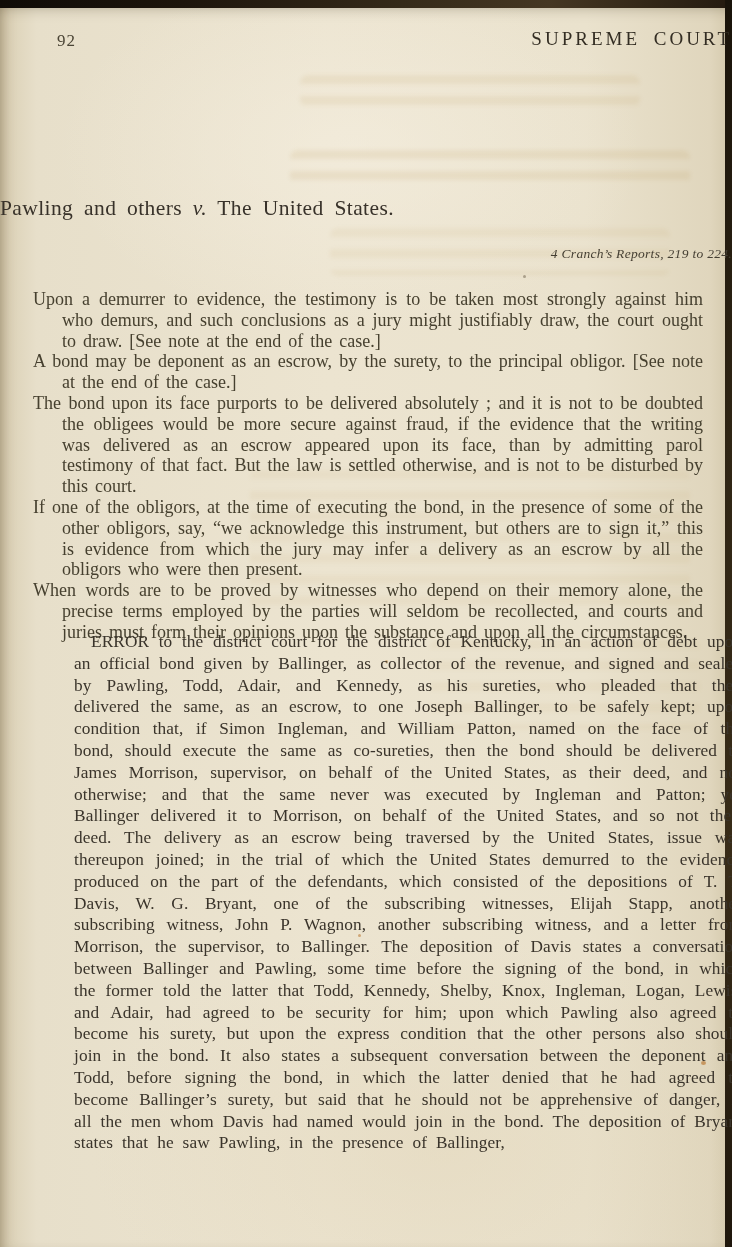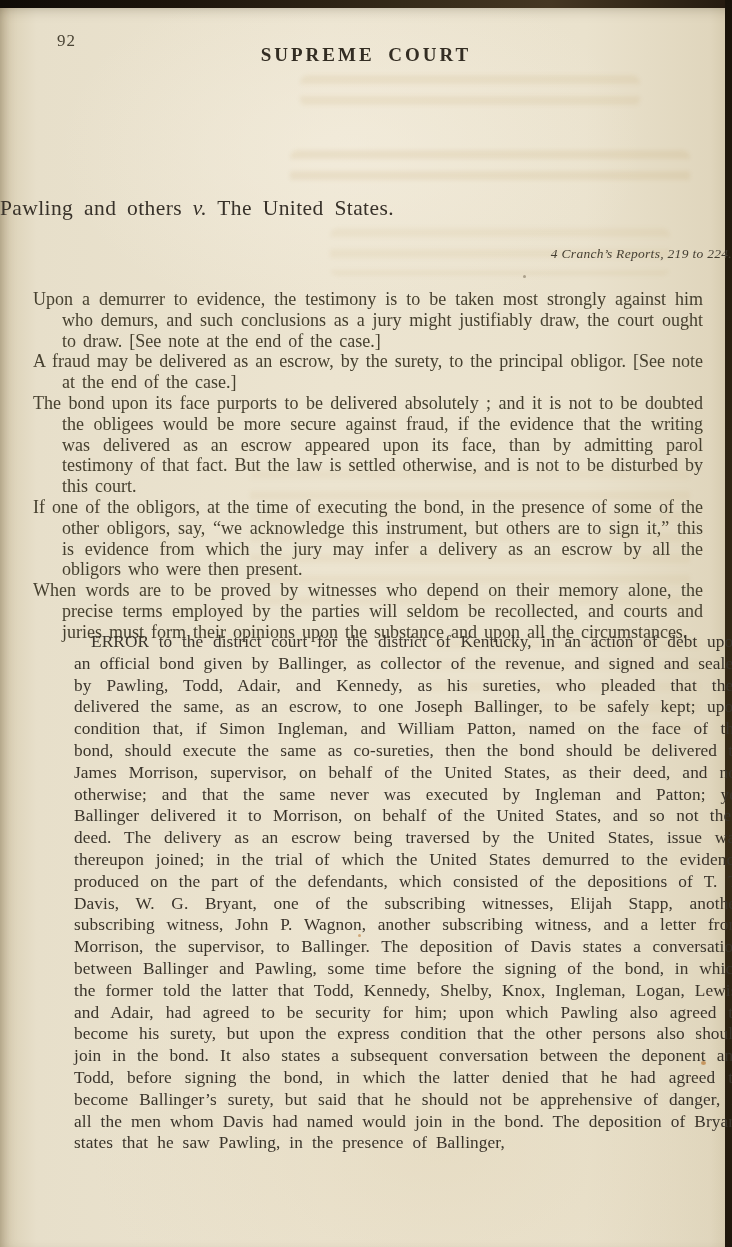--- a/index.html
+++ b/index.html
@@ -48,22 +48,22 @@
   .speck.s3 { left: 385px; top: 660px;  width: 3px; height: 3px; background: #c08434; opacity: .5; }
   .speck.s4 { left: 523px; top: 275px;  width: 3px; height: 3px; background: #6b5f4a; opacity: .5; }
 
   .ink { color: #3a342a; }
 
   .page-number {
     position: absolute; left: 57px; top: 31px;
     font-size: 17px; letter-spacing: 1px; color: #4b4536;
   }
   .running-header {
-    position: absolute; left: 0; top: 44px; width: 732px;
-    text-align: center; font-size: 19px; font-weight: bold;
+    position: absolute; left: 0; top: 28px; width: 732px;
+    text-align: right; font-size: 19px; font-weight: normal;
     letter-spacing: 3px; word-spacing: 6px; color: #332d23;
   }
 
   .case-title {
     position: absolute; left: 0; top: 196px; width: 732px;
     text-align: left; font-size: 21.5px; color: #38322a;
     word-spacing: 5px; letter-spacing: 0.4px;
   }
   .case-title .versus { font-style: italic; }
 
@@ -112,21 +112,21 @@
   <div class="case-title">
     <span>Pawling and others</span>
     <span class="versus">v.</span>
     <span>The United States.</span>
   </div>
 
   <div class="citation">4 Cranch’s Reports, 219 to 224.</div>
 
   <div class="headnotes">
     <p>Upon a demurrer to evidence, the testimony is to be taken most strongly against him who demurs, and such conclusions as a jury might justifiably draw, the court ought to draw.  [See note at the end of the case.]</p>
-    <p>A fraud may be delivered as an escrow, by the surety, to the principal obligor.  [See note at the end of the case.]</p>
+    <p>A bond may be deponent as an escrow, by the surety, to the principal obligor.  [See note at the end of the case.]</p>
     <p>The bond upon its face purports to be delivered absolutely ; and it is not to be doubted the obligees would be more secure against fraud, if the evidence that the writing was delivered as an escrow appeared upon its face, than by admitting parol testimony of that fact.  But the law is settled otherwise, and is not to be disturbed by this court.</p>
     <p>If one of the obligors, at the time of executing the bond, in the presence of some of the other obligors, say, “we acknowledge this instrument, but others are to sign it,” this is evidence from which the jury may infer a delivery as an escrow by all the obligors who were then present.</p>
     <p>When words are to be proved by witnesses who depend on their memory alone, the precise terms employed by the parties will seldom be recollected, and courts and juries must form their opinions upon the substance and upon all the circumstances.</p>
   </div>
 
   <div class="opinion ink">
     <p>ERROR to the district court for the district of Kentucky, in an action of debt upon an official bond given by Ballinger, as collector of the revenue, and signed and sealed by Pawling, Todd, Adair, and Kennedy, as his sureties, who pleaded that they delivered the same, as an escrow, to one Joseph Ballinger, to be safely kept; upon condition that, if Simon Ingleman, and William Patton, named on the face of the bond, should execute the same as co-sureties, then the bond should be delivered to James Morrison, supervisor, on behalf of the United States, as their deed, and not otherwise; and that the same never was executed by Ingleman and Patton; yet Ballinger delivered it to Morrison, on behalf of the United States, and so not their deed.  The delivery as an escrow being traversed by the United States, issue was thereupon joined; in the trial of which the United States demurred to the evidence produced on the part of the defendants, which consisted of the depositions of T. T. Davis, W. G. Bryant, one of the subscribing witnesses, Elijah Stapp, another subscribing witness, John P. Wagnon, another subscribing witness, and a letter from Morrison, the supervisor, to Ballinger.  The deposition of Davis states a conversation between Ballinger and Pawling, some time before the signing of the bond, in which the former told the latter that Todd, Kennedy, Shelby, Knox, Ingleman, Logan, Lewis, and Adair, had agreed to be security for him; upon which Pawling also agreed to become his surety, but upon the express condition that the other persons also should join in the bond.  It also states a subsequent conversation between the deponent and Todd, before signing the bond, in which the latter denied that he had agreed to become Ballinger’s surety, but said that he should not be apprehensive of danger, if all the men whom Davis had named would join in the bond.  The deposition of Bryant states that he saw Pawling, in the presence of Ballinger,</p>
   </div>
 
 </div>

